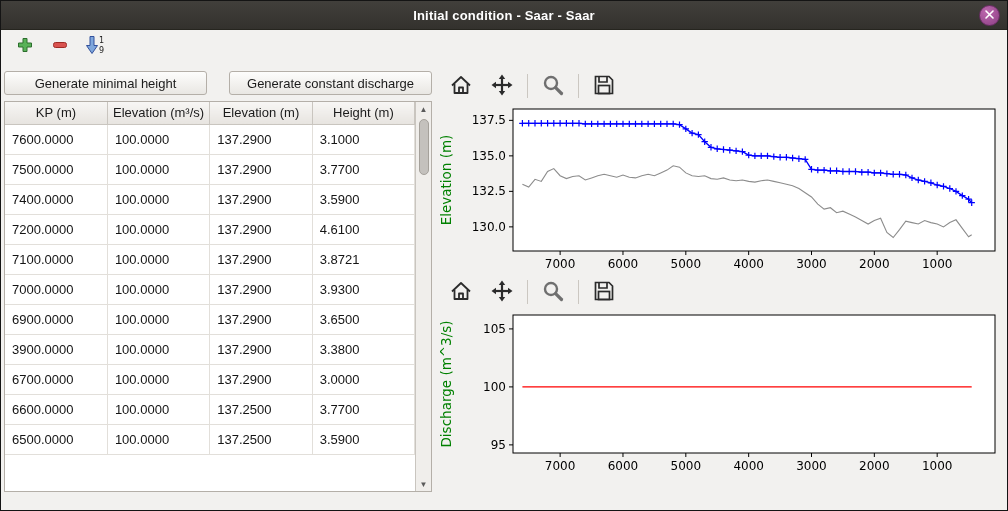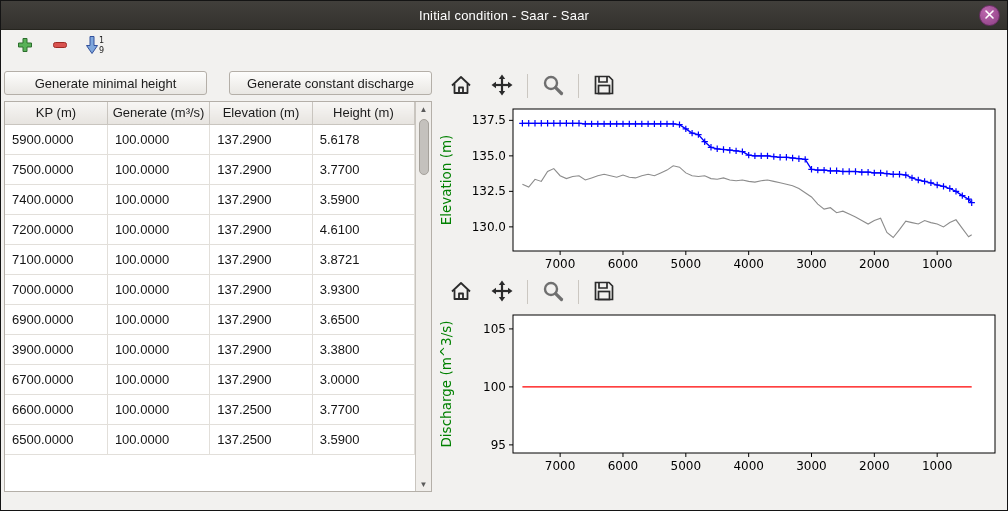--- a/index.html
+++ b/index.html
@@ -8,21 +8,21 @@
   .window {
     position:relative; width:1008px; height:511px;
     background:#f2f1ef; border:1px solid #141414; overflow:hidden;
   }
   
   .titlebar {
     height:29px; background:linear-gradient(#413f3b,#33312d);
     border-bottom:1px solid #26251f;
     display:flex; align-items:center; justify-content:center; position:relative;
   }
-  .titlebar .title { color:#ffffff; font-size:13px; font-weight:normal; letter-spacing:.2px; }
+  .titlebar .title { color:#ffffff; font-size:13px; font-weight:bold; letter-spacing:.2px; }
   .close-btn {
     position:absolute; right:7px; top:4px; width:21px; height:21px; border-radius:50%;
     background:radial-gradient(circle at 35% 30%, #bd68ae, #8c3f84);
     border:1px solid #6b2e66; cursor:pointer;
     display:flex; align-items:center; justify-content:center; padding:0;
   }
   
   .main-toolbar { height:33px; display:flex; align-items:center; gap:7px; padding:0 10px; }
   .tool-btn {
     width:28px; height:27px; border:none; background:transparent; border-radius:3px;
@@ -123,31 +123,31 @@
       <div class="button-row">
         <button class="gtk-btn">Generate minimal height</button>
         <button class="gtk-btn">Generate constant discharge</button>
       </div>
 
       <div class="table-wrap">
         <table>
           <thead>
               <tr id="thead-row">
                 <th>KP (m)</th>
-                <th>Generate (m³/s)</th>
+                <th>Elevation (m³/s)</th>
                 <th>Elevation (m)</th>
                 <th>Height (m)</th>
               </tr>
             </thead>
           <tbody id="tbody">
               <tr>
-                <td>5900.0000</td>
-                <td>100.0000</td>
-                <td>137.2900</td>
-                <td>5.6178</td>
+                <td>7600.0000</td>
+                <td>100.0000</td>
+                <td>137.2900</td>
+                <td>3.1000</td>
               </tr>
               <tr>
                 <td>7500.0000</td>
                 <td>100.0000</td>
                 <td>137.2900</td>
                 <td>3.7700</td>
               </tr>
               <tr>
                 <td>7400.0000</td>
                 <td>100.0000</td>

